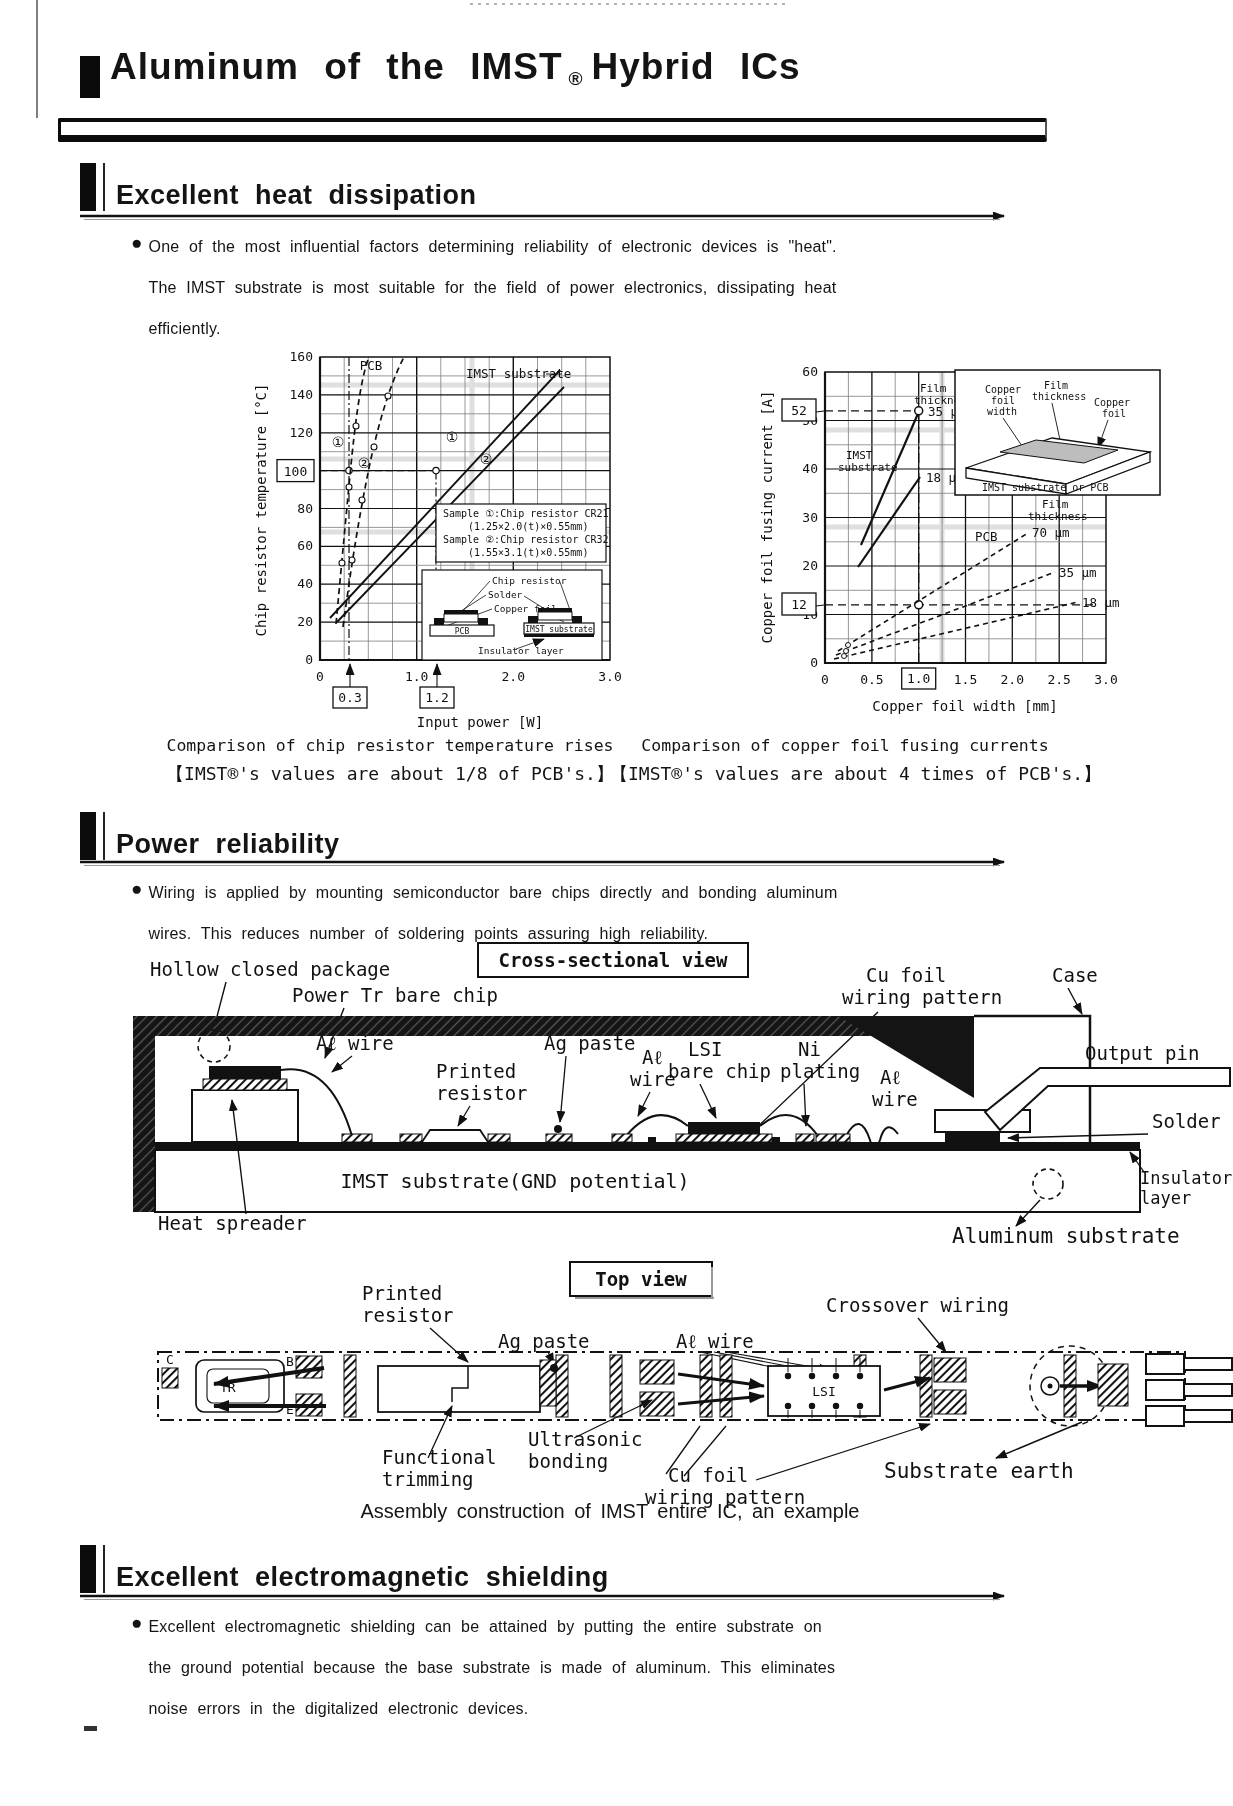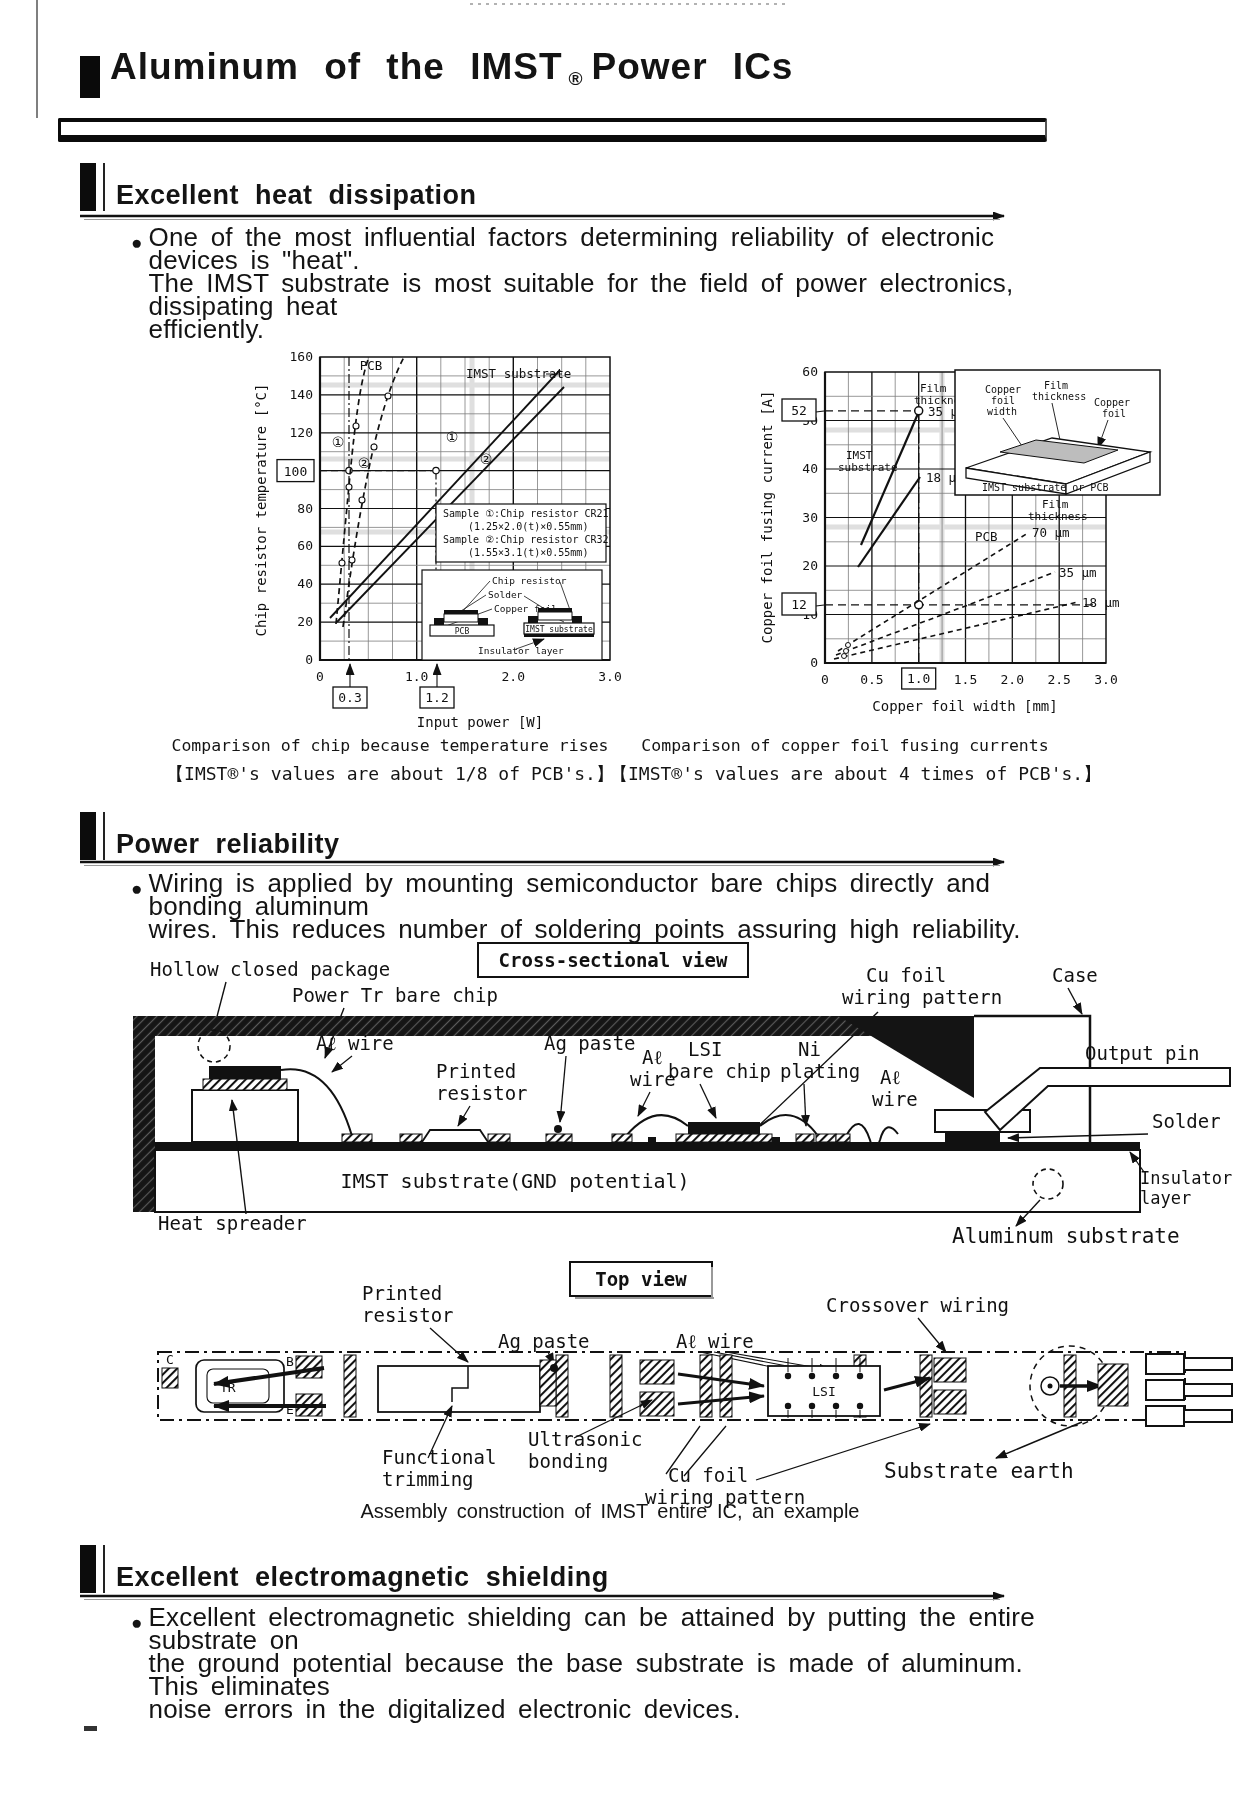--- a/index.html
+++ b/index.html
@@ -16,21 +16,21 @@
          border-top:4px solid #0b0b0b;border-bottom:7px solid #0b0b0b;
          border-left:3px solid #0b0b0b;border-right:2px solid #555;border-radius:2px;}
   
   .sec{position:absolute;left:80px;display:flex;z-index:2;align-items:flex-end;}
   .sec-bar{width:16px;height:48px;background:#0c0c0c;margin-right:7px;}
   .sec-rule{width:2px;height:48px;background:#222;margin-right:11px;}
   .sec h2{margin:2px 0 0 0;font-size:27px;font-weight:bold;letter-spacing:.5px;word-spacing:8px;white-space:nowrap;}
   
   .para{position:absolute;display:flex;z-index:2;width:910px;}
   .bullet{font-size:19px;margin-right:6px;line-height:33px;}
-  .ptext{font-size:26px;line-height:23px;white-space:pre-line;word-spacing:5px;letter-spacing:.2px;}
+  .ptext{font-size:16px;line-height:41px;white-space:pre-line;word-spacing:5px;letter-spacing:.2px;}
   
   .cap{position:absolute;z-index:2;width:470px;text-align:center;
        font-family:"DejaVu Sans Mono","DejaVu Sans",monospace;white-space:nowrap;}
   .cap1{font-size:16.5px;}
   .cap2{font-size:18px;}
   .tv-cap{position:absolute;z-index:2;left:230px;top:1500px;width:760px;text-align:center;font-size:20px;word-spacing:4px;}
   
   text{fill:#111;}
   .t-tick{font:13px "DejaVu Sans Mono",monospace;}
   .t-axis{font:14px "DejaVu Sans Mono",monospace;}
@@ -449,36 +449,36 @@
       <path d="M574,1438L652,1400" stroke="#111" stroke-width="1.3" fill="none" marker-end="url(#ar)"></path>
       <text class="t-lbl" x="668" y="1482">Cu foil</text>
       <text class="t-lbl" x="645" y="1504">wiring pattern</text>
       <path d="M666,1474L700,1426M684,1476L726,1426M756,1480L930,1424" stroke="#111" stroke-width="1.3" fill="none" marker-end="url(#ar)"></path>
       <text class="t-big" x="884" y="1478">Substrate earth</text>
       <path d="M1082,1422L996,1458" stroke="#111" stroke-width="1.4" fill="none" marker-end="url(#ar)"></path>
     </g>
   </svg>
 
   <div class="abs title-square htext"></div>
-  <h1 class="abs doc-title htext"><span>Aluminum of the IMST</span><span class="reg">®</span><span>Power ICs</span></h1>
+  <h1 class="abs doc-title htext"><span>Aluminum of the IMST</span><span class="reg">®</span><span>Hybrid ICs</span></h1>
   <div class="abs bar3d htext"></div>
 
   <div class="sec" style="top:163px">
     <div class="sec-bar"></div>
     <div class="sec-rule"></div>
     <h2>Excellent heat dissipation</h2>
   </div>
   <div class="para" style="left:131px;top:226px">
     <span class="bullet">●</span>
     <span class="ptext">One of the most influential factors determining reliability of electronic devices is "heat".
 The IMST substrate is most suitable for the field of power electronics, dissipating heat
 efficiently.</span>
   </div>
 
-  <div class="cap cap1" style="left:155px;top:736px">Comparison of chip because temperature rises</div>
+  <div class="cap cap1" style="left:155px;top:736px">Comparison of chip resistor temperature rises</div>
   <div class="cap cap2" style="left:155px;top:762px">【IMST®'s values are about 1/8 of PCB's.】</div>
   <div class="cap cap1" style="left:610px;top:736px">Comparison of copper foil fusing currents</div>
   <div class="cap cap2" style="left:610px;top:762px">【IMST®'s values are about 4 times of PCB's.】</div>
 
   <div class="sec" style="top:812px">
     <div class="sec-bar"></div>
     <div class="sec-rule"></div>
     <h2>Power reliability</h2>
   </div>
   <div class="para" style="left:131px;top:872px">

